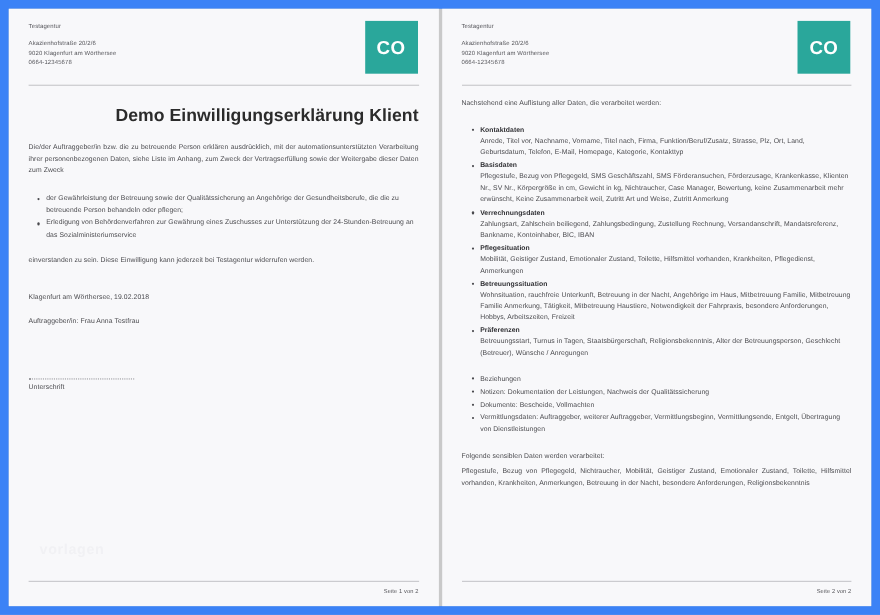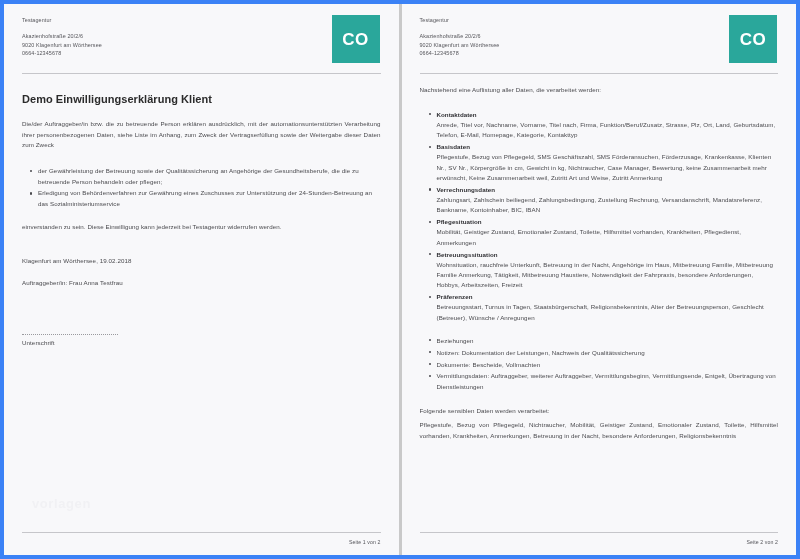--- a/index.html
+++ b/index.html
@@ -14,21 +14,21 @@
     overflow: hidden;
     font-family: "Liberation Sans", "DejaVu Sans", sans-serif;
     color: #3a3a3a;
   }
 
   .viewer {
     position: relative;
     width: 800px;
     height: 559px;
     box-sizing: border-box;
-    border: 4px solid #3b82f6;
+    border: 8px solid #3b82f6;
     background: #c9c9c9;
     display: flex;
     gap: 3px;
   }
 
   .page {
     position: relative;
     flex: 1 1 0;
     background: #f8f8fa;
     box-sizing: border-box;
@@ -78,22 +78,22 @@
     line-height: 1;
   }
   .rule {
     height: 1px;
     background: #c6c6ca;
     margin-top: 10px;
   }
 
   
   .doc-title {
-    text-align: left;
-    font-size: 11px;
+    text-align: right;
+    font-size: 16px;
     font-weight: bold;
     color: #2b2b2b;
     margin: 19px 0 0 0;
     letter-spacing: .05px;
   }
   .para {
     font-size: 6.2px;
     line-height: 1.72;
     color: #4a4a4e;
     text-align: justify;

